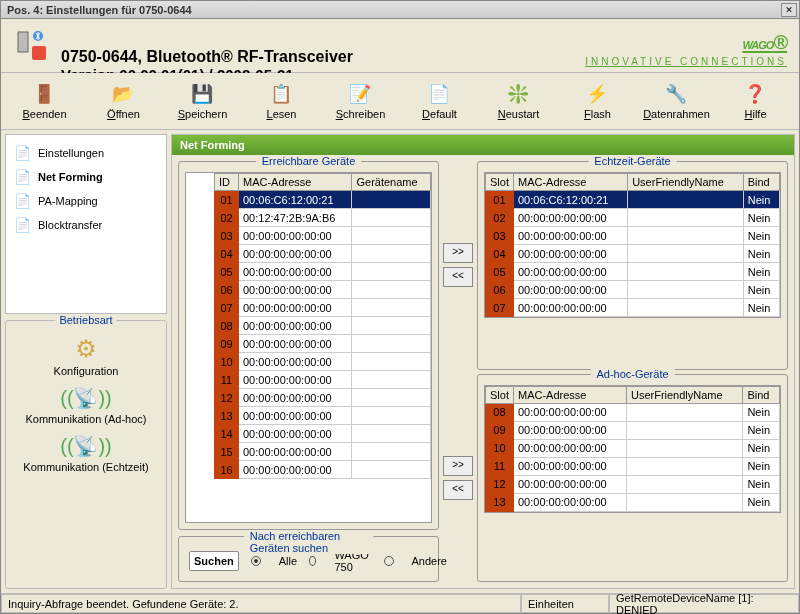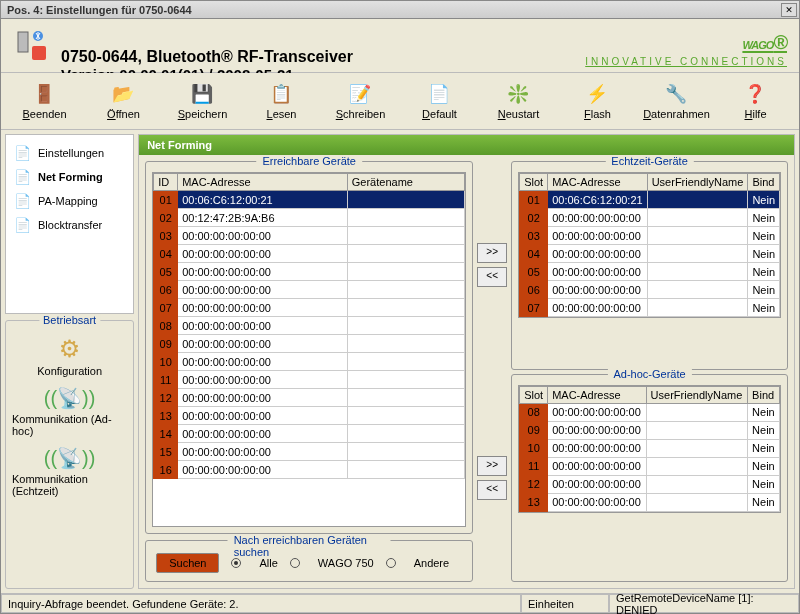--- a/index.html
+++ b/index.html
@@ -27,35 +27,35 @@
 .navitem.selected { font-weight: bold; }
 .groupbox { border: 1px solid #bbb; border-radius: 3px; position: relative; padding: 10px 6px 6px; }
 .groupbox .gtitle { position: absolute; top: -7px; left: 50%; transform: translateX(-50%); background: #ece9d8; padding: 0 4px; color: #003399; font-size: 11px; }
 .slavebtn { width: 100%; border: 1px solid #888; background: #eee; padding: 2px; text-align: center; cursor: pointer; }
 .mode { display: flex; flex-direction: column; align-items: center; padding: 4px 0; cursor: pointer; }
 .mode .mico { font-size: 22px; }
 .mode .mlbl { font-size: 11px; margin-top: 2px; }
 .mainpanel { flex: 1; border: 1px solid #bbb; margin: 4px 4px 4px 0; display: flex; flex-direction: column; background: #ece9d8; }
 .panelhead { background: linear-gradient(#7dbb3e,#5a9a2a); color: #fff; font-weight: bold; padding: 4px 8px; }
 .panelbody { flex: 1; padding: 6px; display: flex; gap: 4px; overflow: hidden; }
-.leftcol { width: 328px; display: flex; flex-direction: column; gap: 6px; }
+.leftcol { width: 261px; display: flex; flex-direction: column; gap: 6px; }
 .midcol { display: flex; flex-direction: column; justify-content: space-around; width: 30px; gap:4px;}
 .arrowgrp { display:flex; flex-direction:column; gap:4px; }
 .rightcol { flex: 1; display: flex; flex-direction: column; gap: 4px; }
 .gb2 { border: 1px solid #999; border-radius: 3px; position: relative; padding: 10px 6px 6px; background: #ece9d8; flex: 1; display: flex; flex-direction: column; }
 .gb2 .gtitle2 { position: absolute; top: -7px; left: 50%; transform: translateX(-50%); background: #ece9d8; padding: 0 6px; color: #003399; }
 .tablewrap { border: 1px solid #999; overflow: hidden; background: #fff; }
 .dtable { width: 100%; border-collapse: collapse; }
 .dtable th { background: #ece9d8; border: 1px solid #999; padding: 2px 4px; font-weight: normal; text-align: left; font-size: 11px; }
 .dtable td { border: 1px solid #ccc; padding: 2px 4px; font-size: 11px; height: 18px; }
 .dtable td.id { background: #c2410c; border: 1px solid #c2410c; text-align: center; width: 24px; }
 .dtable tr.selrow td:not(.id) { background: #0a246a; color: #fff; }
 .arrowbtn { border: 1px solid #888; background: #eee; padding: 2px 0; text-align: center; cursor: pointer; font-size:10px; height:20px;}
 .searchrow { display: flex; align-items: center; gap: 12px; padding: 2px 4px; }
-.btn { border: 1px solid #888; background: #c2410c; padding: 3px 12px; cursor: pointer; border-radius: 2px; }
+.btn { border: 1px solid #888; background: #ffffff; padding: 3px 4px; cursor: pointer; border-radius: 2px; font-weight: bold; }
 .radio { display: flex; align-items: center; gap: 18px; }
 .radio .dot { width: 10px; height: 10px; border: 1px solid #555; border-radius: 50%; display:inline-block; position:relative;}
 .radio .dot.on::after { content:''; position:absolute; width:4px; height:4px; background:#333; border-radius:50%; top:2px; left:2px;}
 .statusbar { display: flex; border-top: 1px solid #bbb; background: #ece9d8; height: 20px; align-items: stretch; }
 .statusbar .cell { border: 1px solid #bbb; padding: 2px 6px; display:flex; align-items:center;}
 .statusbar .cell.flex { flex: 1; }
 </style>
 </head>
 <body>
 
@@ -165,21 +165,21 @@
           </div>
       </div>
     </div>
 
     <div class="mainpanel">
       <div class="panelhead">Net Forming</div>
       <div class="panelbody">
         <div class="leftcol">
           <div class="gb2">
             <div class="gtitle2">Erreichbare Geräte</div>
-            <div class="tablewrap" style="flex:1; overflow:auto;">
+            <div class="tablewrap" style="flex:1; overflow:auto;padding-left:28px;">
               <table class="dtable" id="reachtable">
                   <tbody>
                     <tr>
                       <th>ID</th>
                       <th>MAC-Adresse</th>
                       <th>Gerätename</th>
                     </tr>
                     <tr class="selrow">
                       <td class="id">01</td>
                       <td>00:06:C6:12:00:21</td>

